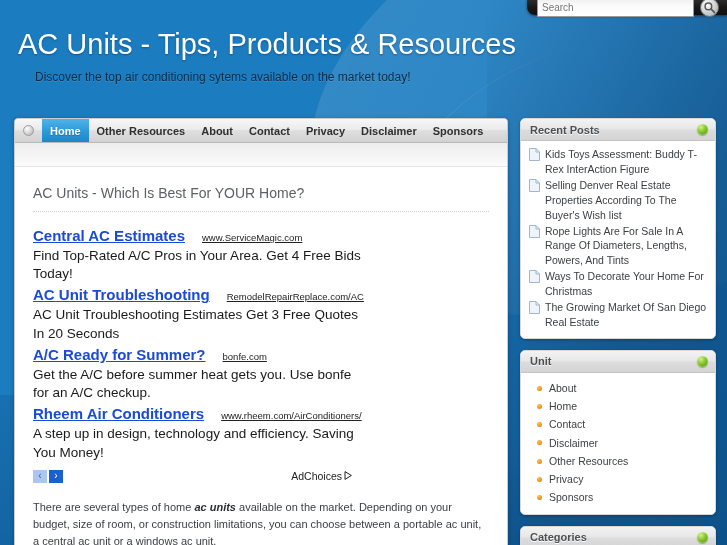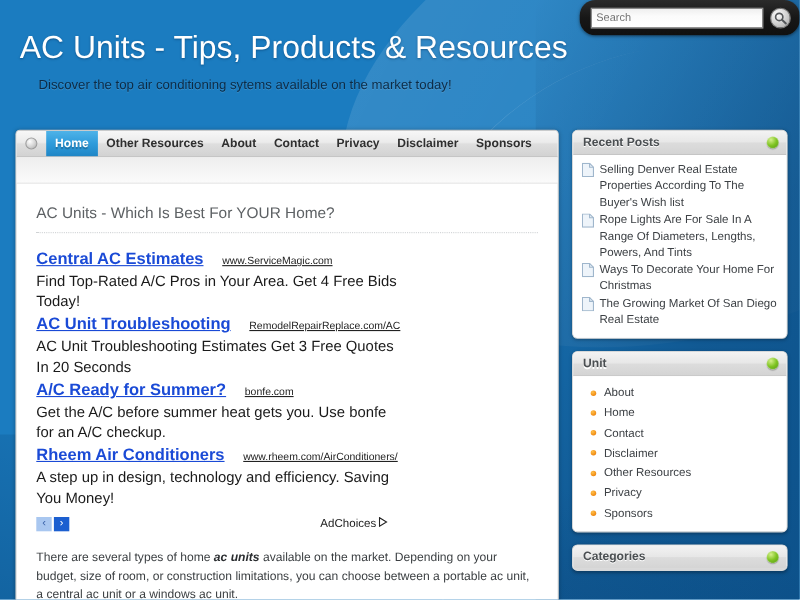--- a/index.html
+++ b/index.html
@@ -46,28 +46,27 @@
   }
   #bg-dark-bottom {
     position: absolute; left: 0; bottom: 0; width: 727px; height: 150px;
     background: linear-gradient(200deg, rgba(0,40,85,0.0) 30%, rgba(0,44,90,0.30) 100%);
     pointer-events: none;
   }
 
   
   #search-wrap {
     position: absolute; right: 0; top: 0;
-    width: 200px; height: 32px;
+    width: 200px; height: 15px;
     background: linear-gradient(180deg, #2b2b2b 0%, #171717 50%, #101010 100%);
     border-bottom-left-radius: 8px;
     box-shadow: 0 1px 3px rgba(0,0,0,0.5);
     display: flex; align-items: center; gap: 6px;
     padding: 0 8px 0 10px;
     z-index: 10;
-    border-radius: 14px;
   }
   #search-input {
     flex: 1; height: 19px;
     border: 1px solid #9a9a9a;
     background: linear-gradient(180deg,#efefef,#fbfbfb 40%,#fff);
     font-family: "Liberation Sans", sans-serif;
     font-size: 10px; color: #8a8a8a;
     padding: 0 4px; outline: none;
   }
   #search-btn {
@@ -324,20 +323,27 @@
         <div class="widget-head">
           <span class="widget-title">Recent Posts</span>
           <span class="widget-dot"></span>
         </div>
         <div class="widget-body">
           <div class="post-item">
             <span class="doc-icon"><svg width="11" height="13" viewBox="0 0 11 13">
                 <path d="M0.5 0.5 H7 L10.5 4 V12.5 H0.5 Z" fill="#eef4fa" stroke="#9fb6cc" stroke-width="1"></path>
                 <path d="M7 0.5 V4 H10.5" fill="none" stroke="#9fb6cc" stroke-width="1"></path>
               </svg></span>
+            <span>Kids Toys Assessment: Buddy T-Rex InterAction Figure</span>
+          </div>
+          <div class="post-item">
+            <span class="doc-icon"><svg width="11" height="13" viewBox="0 0 11 13">
+                <path d="M0.5 0.5 H7 L10.5 4 V12.5 H0.5 Z" fill="#eef4fa" stroke="#9fb6cc" stroke-width="1"></path>
+                <path d="M7 0.5 V4 H10.5" fill="none" stroke="#9fb6cc" stroke-width="1"></path>
+              </svg></span>
             <span>Selling Denver Real Estate Properties According To The Buyer's Wish list</span>
           </div>
           <div class="post-item">
             <span class="doc-icon"><svg width="11" height="13" viewBox="0 0 11 13">
                 <path d="M0.5 0.5 H7 L10.5 4 V12.5 H0.5 Z" fill="#eef4fa" stroke="#9fb6cc" stroke-width="1"></path>
                 <path d="M7 0.5 V4 H10.5" fill="none" stroke="#9fb6cc" stroke-width="1"></path>
               </svg></span>
             <span>Rope Lights Are For Sale In A Range Of Diameters, Lengths, Powers, And Tints</span>
           </div>
           <div class="post-item">

